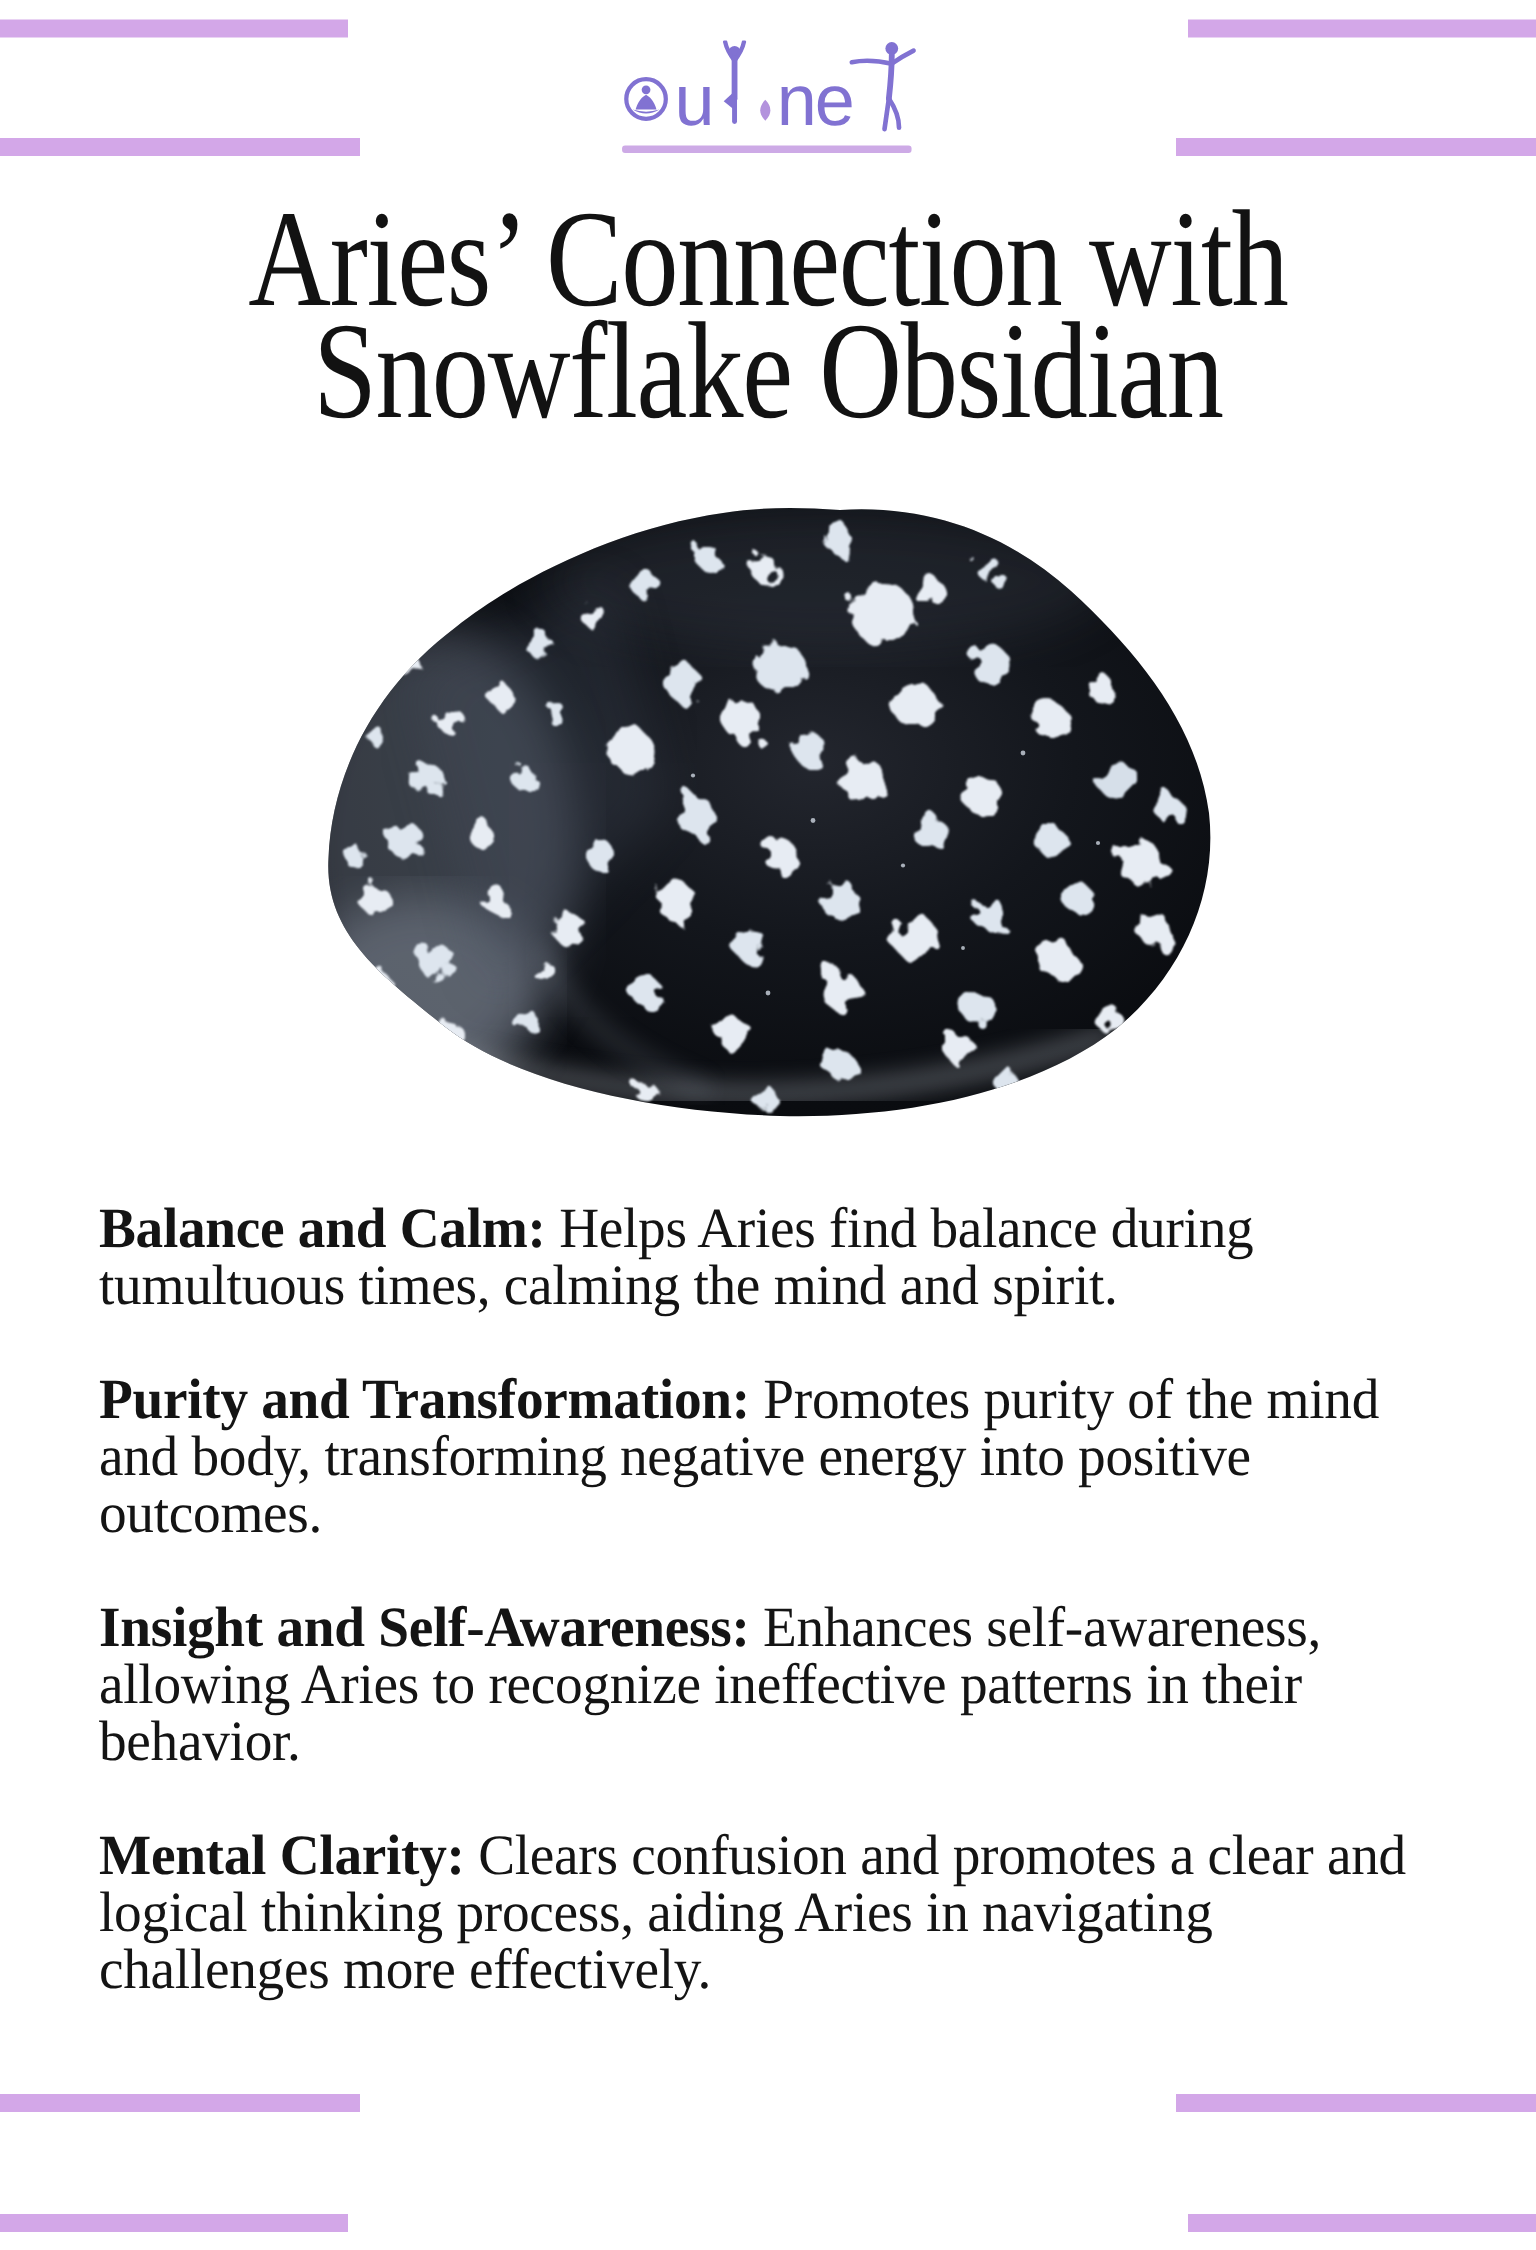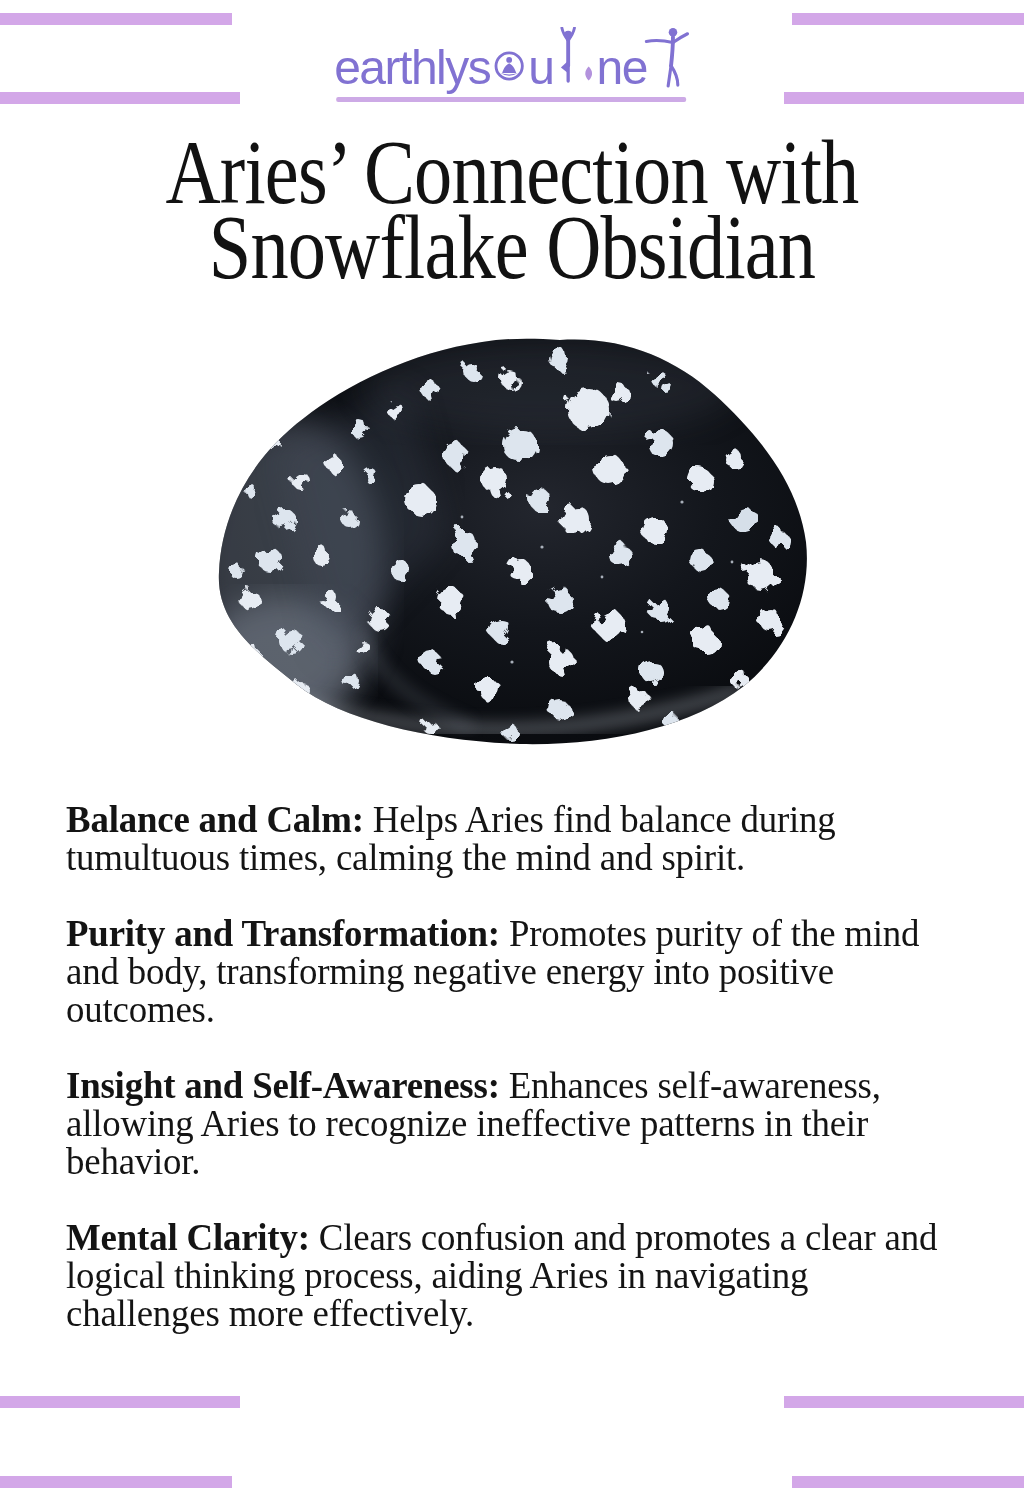--- a/index.html
+++ b/index.html
@@ -76,21 +76,20 @@
 <div class="bar tl1"></div>
 <div class="bar tr1"></div>
 <div class="bar tl2"></div>
 <div class="bar tr2"></div>
 <div class="bar bl1"></div>
 <div class="bar br1"></div>
 <div class="bar bl2"></div>
 <div class="bar br2"></div>
 
 <div class="logo-wrap">
-  <span class="logo-text">earthlys</span>
   <svg class="glyph lotus" width="32" height="32" viewBox="0 0 34 34">
     <circle cx="17" cy="17" r="14" fill="none" stroke="#8172d2" stroke-width="3"></circle>
     <circle cx="17" cy="10.5" r="3.1" fill="#8172d2"></circle>
     <path d="M17,14 C12.5,16.5 10.5,21 9.6,24.5 L24.4,24.5 C23.5,21 21.5,16.5 17,14 Z" fill="#8172d2"></path>
     <path d="M7.5,24.5 Q17,30 26.5,24.5 Q17,27.5 7.5,24.5 Z" fill="#8172d2"></path>
   </svg>
   <span class="logo-text">u</span>
   <svg class="glyph tree" width="26" height="56" viewBox="0 0 26 58">
     <circle cx="13" cy="8" r="4.2" fill="#8172d2"></circle>
     <path d="M13,14 C10,10 7.5,6 6.5,1" fill="none" stroke="#8172d2" stroke-width="3" stroke-linecap="round"></path>

